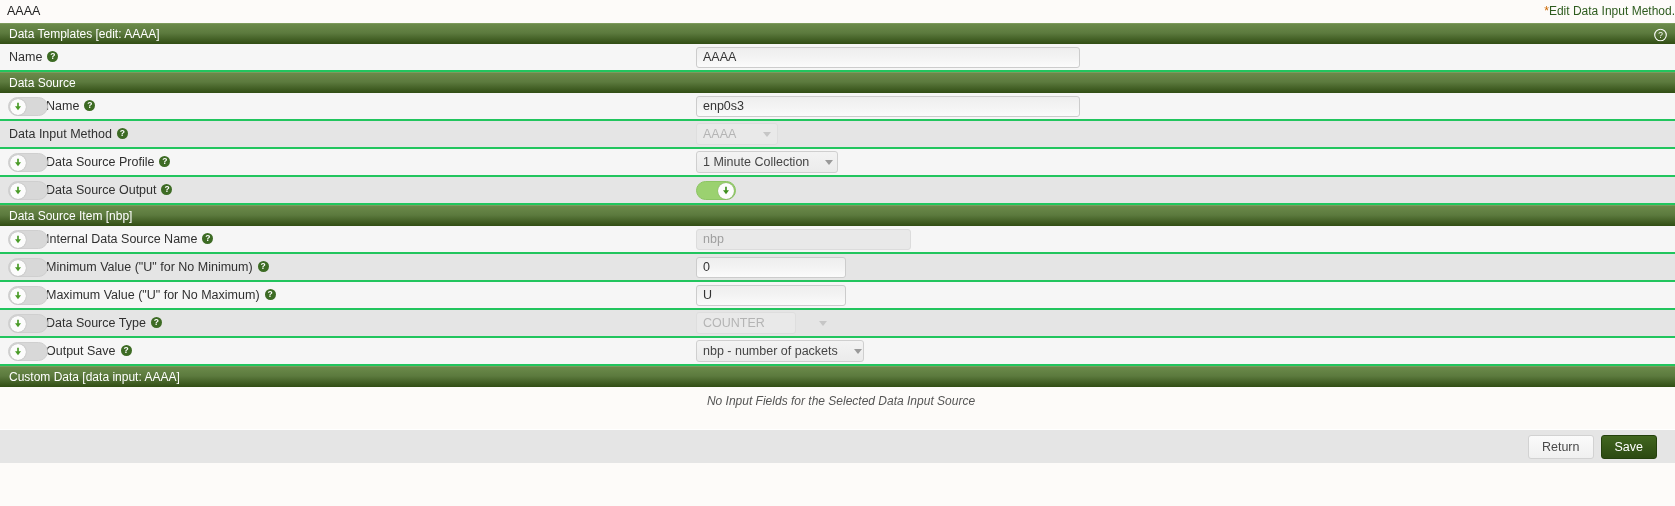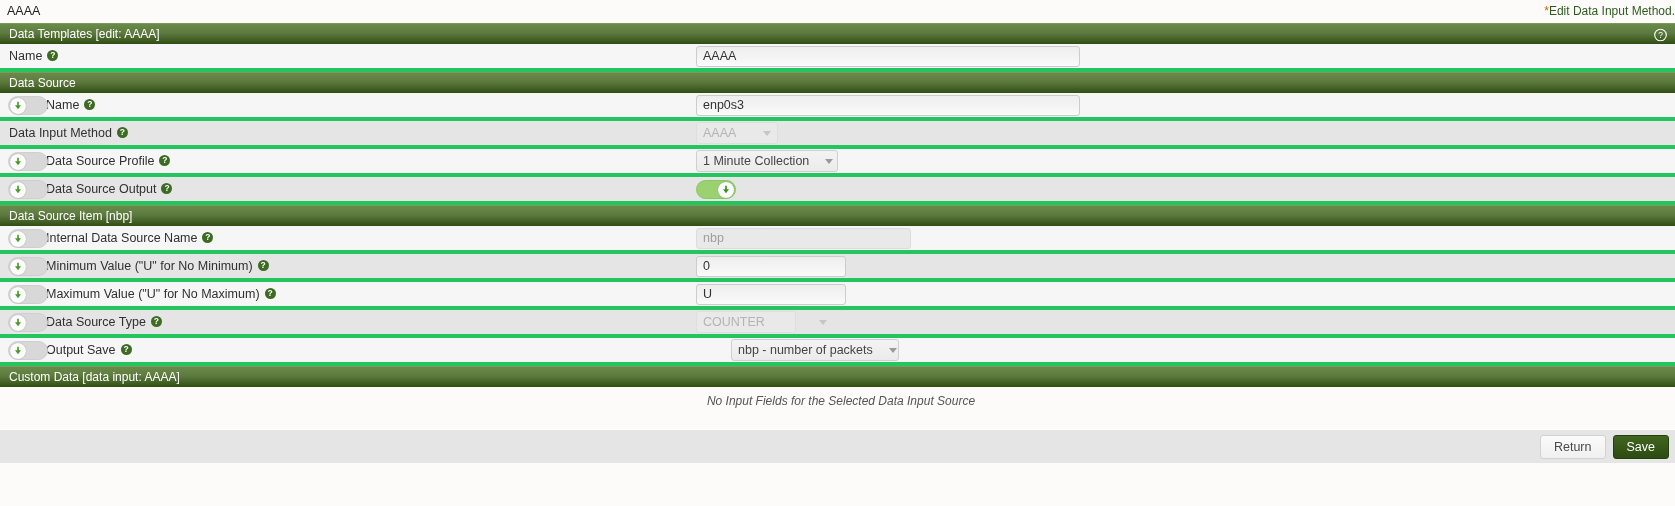--- a/index.html
+++ b/index.html
@@ -51,21 +51,21 @@
     width: 13px; height: 13px;
     cursor: pointer;
   }
 
   
   .row {
     position: relative;
     height: 28px;
     display: flex;
     align-items: center;
-    border-bottom: 4px solid #22c55e;
+    border-bottom: 2px solid #22c55e;
   }
   .row.odd  { background: #f6f6f6; }
   .row.even { background: #e5e5e5; }
 
   .row .toggle-cell {
     width: 46px;
     flex: 0 0 46px;
     display: flex;
     align-items: center;
     padding-left: 8px;
@@ -179,21 +179,21 @@
   .select.disabled {
     color: #b4b4b4;
     background: #e9e9e9;
     border-color: #dedede;
     cursor: default;
   }
   .select.disabled .caret { border-top-color: #c6c6c6; }
   .select.w-dim  { width: 82px; }
   .select.w-prof { width: 142px; }
   .select.w-type { width: 100px; gap: 38px; }
-  .select.w-out  { width: 168px; margin-left: 35px; }
+  .select.w-out  { width: 168px; }
 
   
   .note-row {
     height: 27px;
     background: #fdfbf9;
     display: flex;
     align-items: center;
     justify-content: center;
   }
   .note-row .note {
@@ -204,21 +204,21 @@
   }
 
   
   .spacer-bar { height: 15px; background: #fdfbf9; }
   .action-bar {
     height: 34px;
     background: #e5e5e5;
     display: flex;
     align-items: center;
     justify-content: flex-end;
-    padding-right: 6px;
+    padding-right: 18px;
     gap: 7px;
     border-top: 1px solid #ffffff;
   }
   .btn {
     font-family: "Liberation Sans", sans-serif;
     font-size: 12.5px;
     height: 24px;
     padding: 0 13px;
     border-radius: 3px;
     cursor: pointer;

